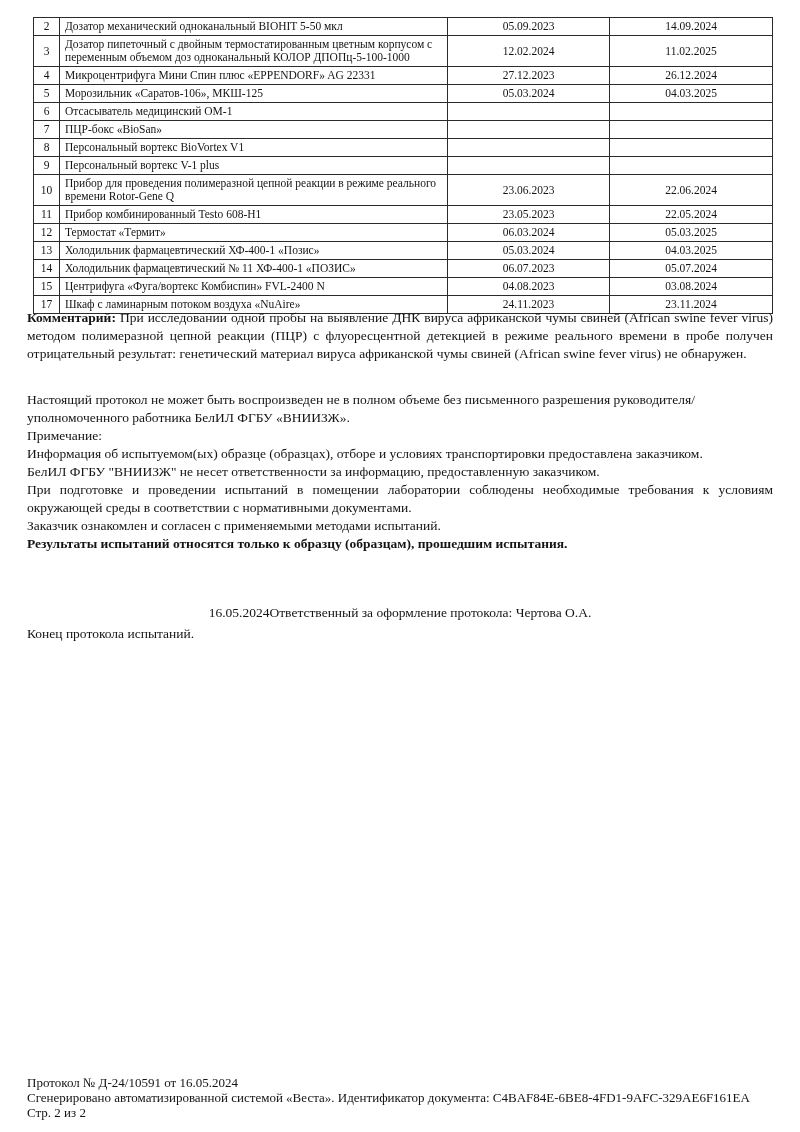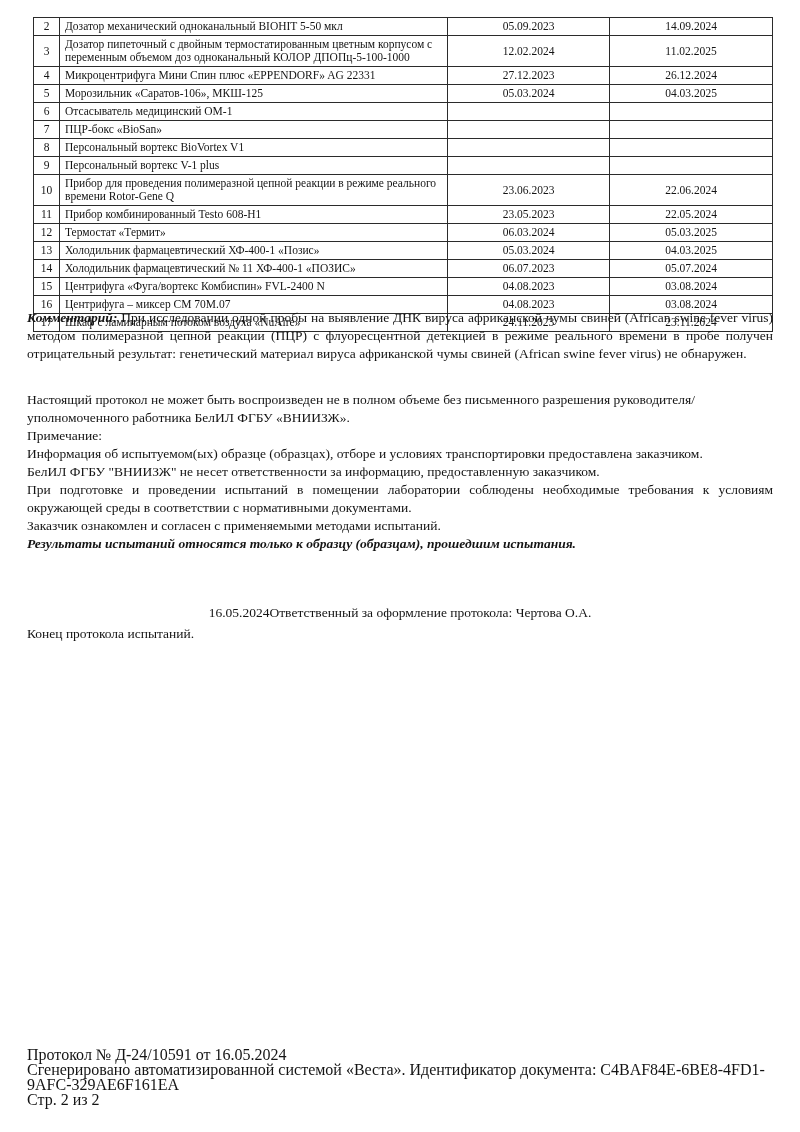--- a/index.html
+++ b/index.html
@@ -13,28 +13,28 @@
   .tbl-wrap{position:absolute;top:17px;left:33px;}
   table.equip{border-collapse:collapse;table-layout:fixed;width:739px;
     font-size:11.5px;line-height:13px;color:#141414;}
   table.equip td{border:1px solid #2b2b2b;padding:2px 5px;vertical-align:middle;overflow:hidden;}
   td.c-num{text-align:center;padding:2px 1px;}
   td.c-date{text-align:center;}
   
   .bodyblock{position:absolute;left:27px;width:746px;font-size:13.5px;line-height:18px;}
   .bodyblock p{margin:0;}
   .justify{text-align:justify;}
-  .b{font-weight:bold;font-style:italic;}
+  .b{font-weight:bold;}
   .comment{top:309px;}
   .notes{top:391px;}
   .signoff{top:604px;display:flex;justify-content:center;}
   .endline{top:625px;}
   
-  .footer{position:absolute;left:27px;width:746px;top:1047px;
-    font-size:16px;line-height:15px;}
+  .footer{position:absolute;left:27px;width:746px;top:1075px;
+    font-size:13px;line-height:15px;}
   .footer-row{display:flex;justify-content:space-between;flex-direction:column;}
 </style>
 </head>
 <body>
 
 <div class="page">
 
   <div class="tbl-wrap">
     <table class="equip">
       <colgroup>
@@ -122,26 +122,20 @@
             <td class="c-date">06.07.2023</td>
             <td class="c-date">05.07.2024</td>
           </tr>
         <tr>
             <td class="c-num">15</td>
             <td class="c-name">Центрифуга «Фуга/вортекс Комбиспин» FVL-2400 N</td>
             <td class="c-date">04.08.2023</td>
             <td class="c-date">03.08.2024</td>
           </tr>
         <tr>
-            <td class="c-num">16</td>
-            <td class="c-name">Центрифуга – миксер СМ 70М.07</td>
-            <td class="c-date">04.08.2023</td>
-            <td class="c-date">03.08.2024</td>
-          </tr>
-        <tr>
             <td class="c-num">17</td>
             <td class="c-name">Шкаф с ламинарным потоком воздуха «NuAire»</td>
             <td class="c-date">24.11.2023</td>
             <td class="c-date">23.11.2024</td>
           </tr>
       </tbody>
     </table>
   </div>
 
   <div class="bodyblock comment">

